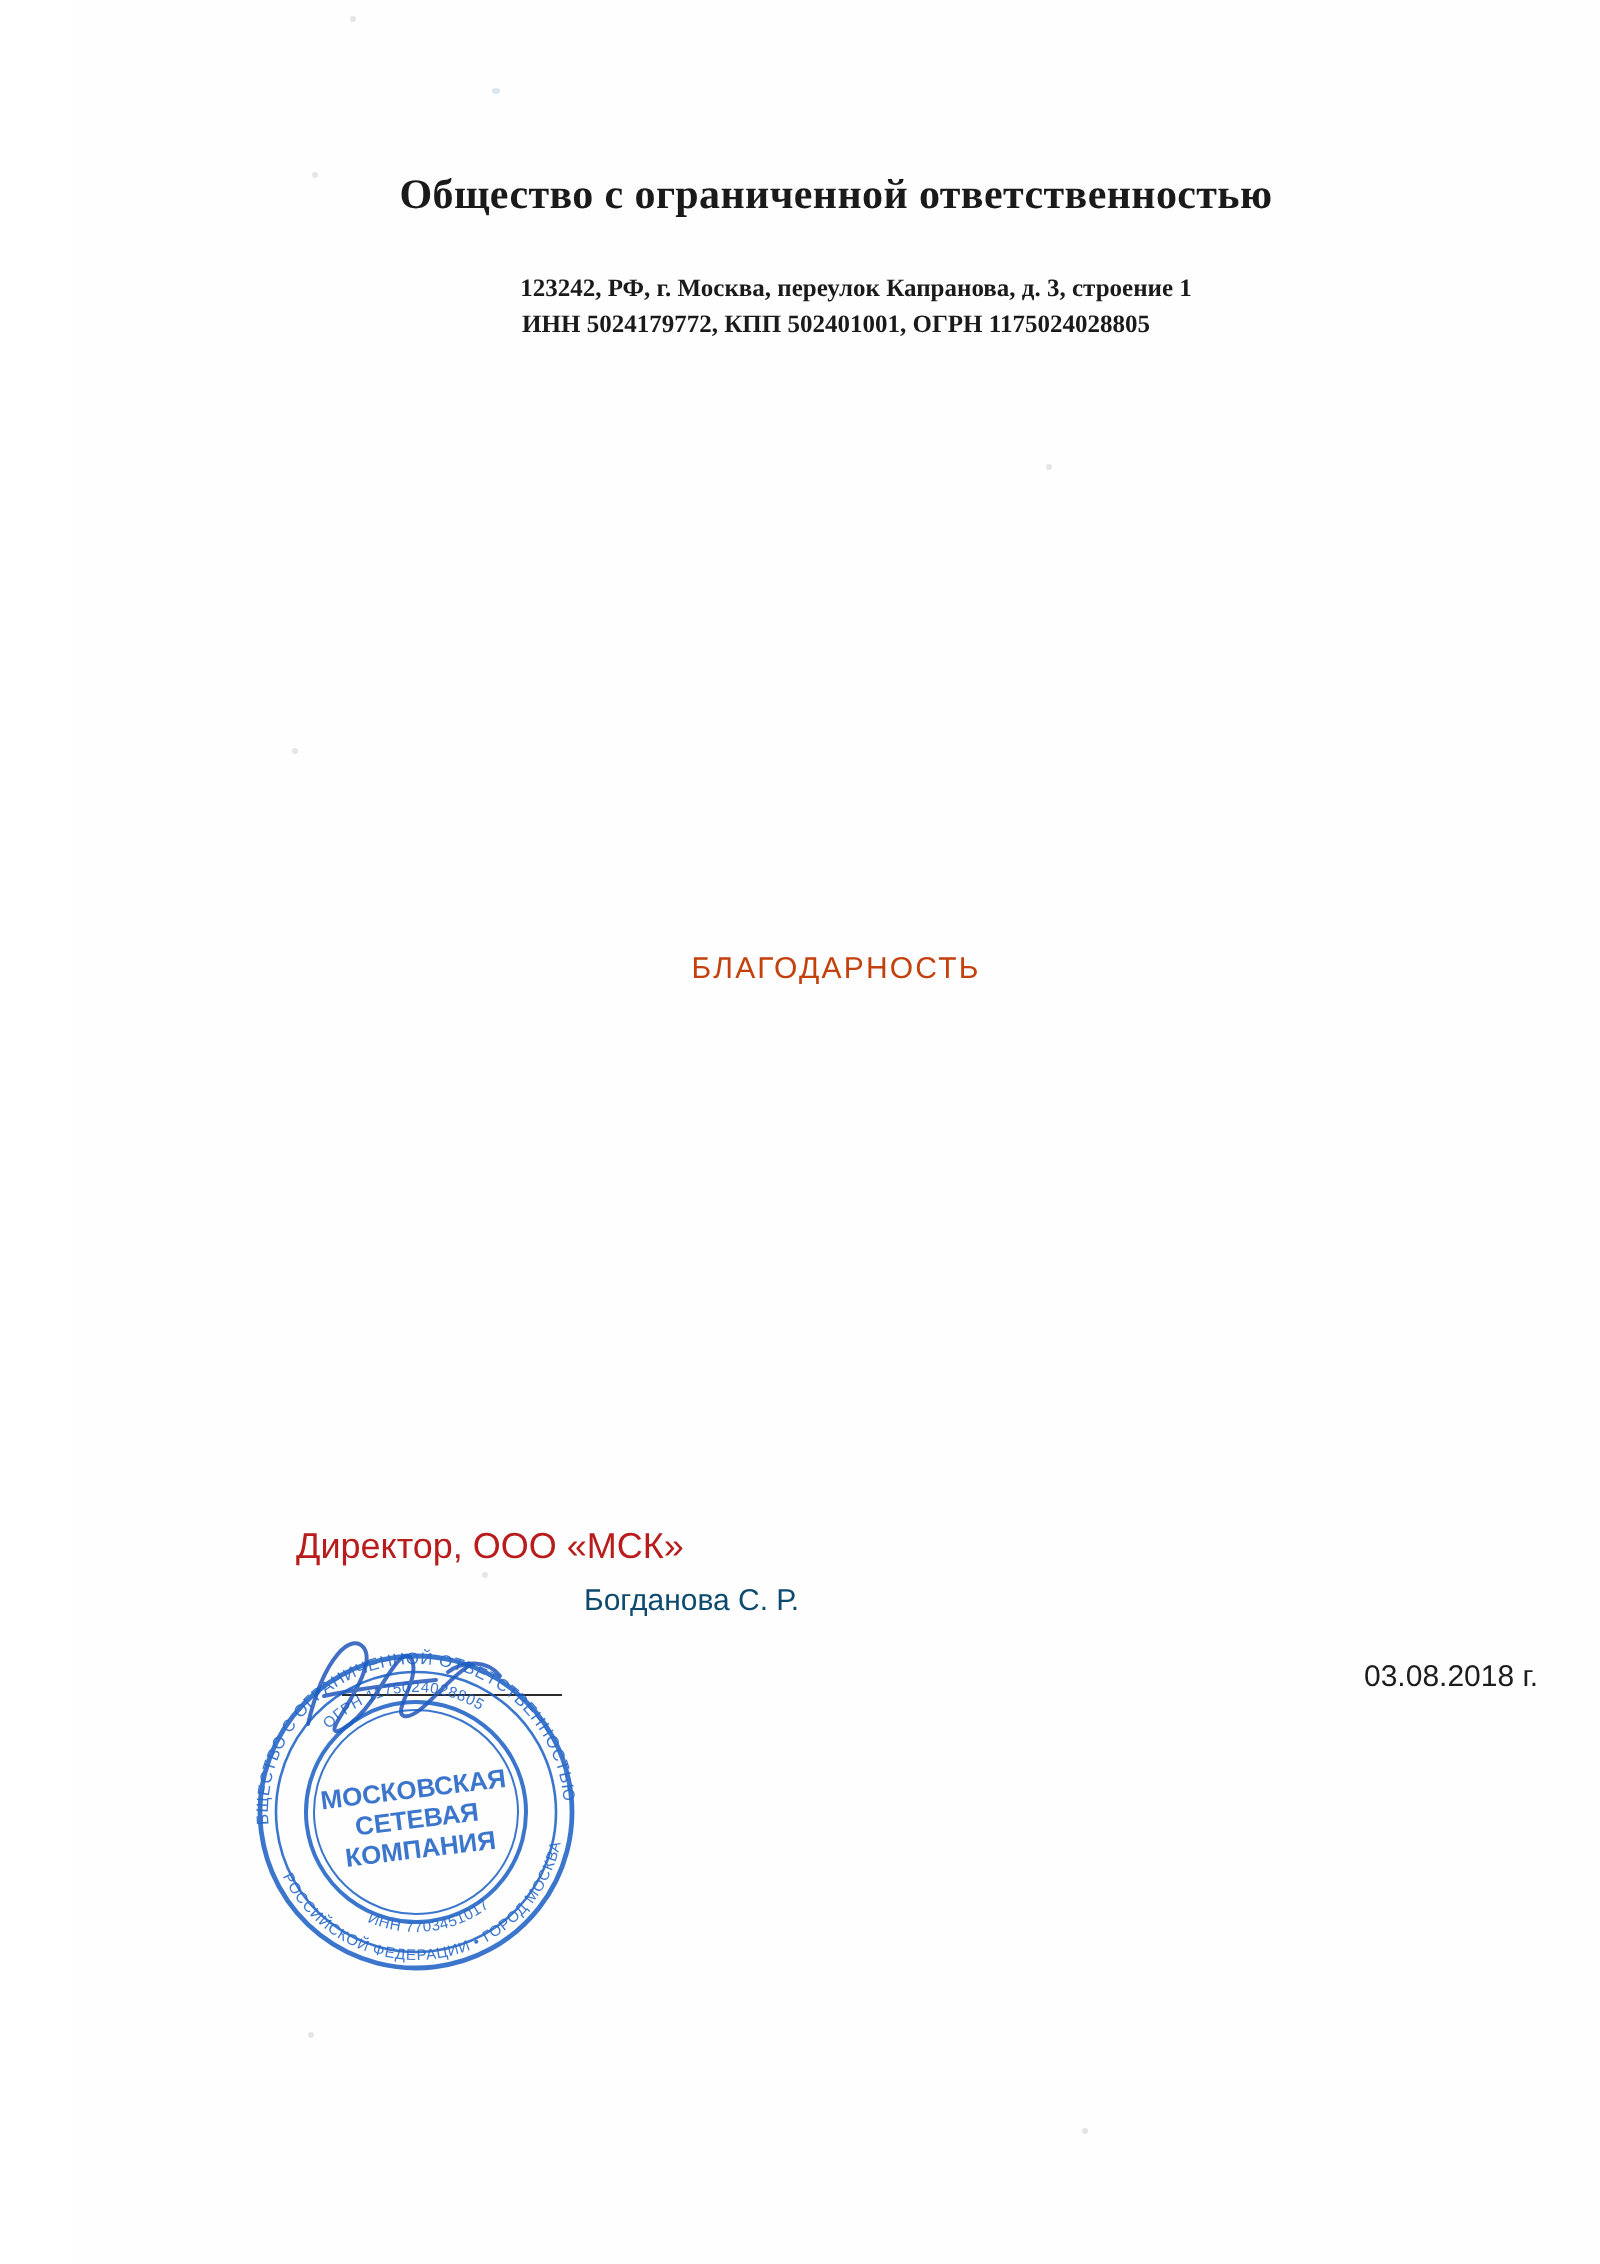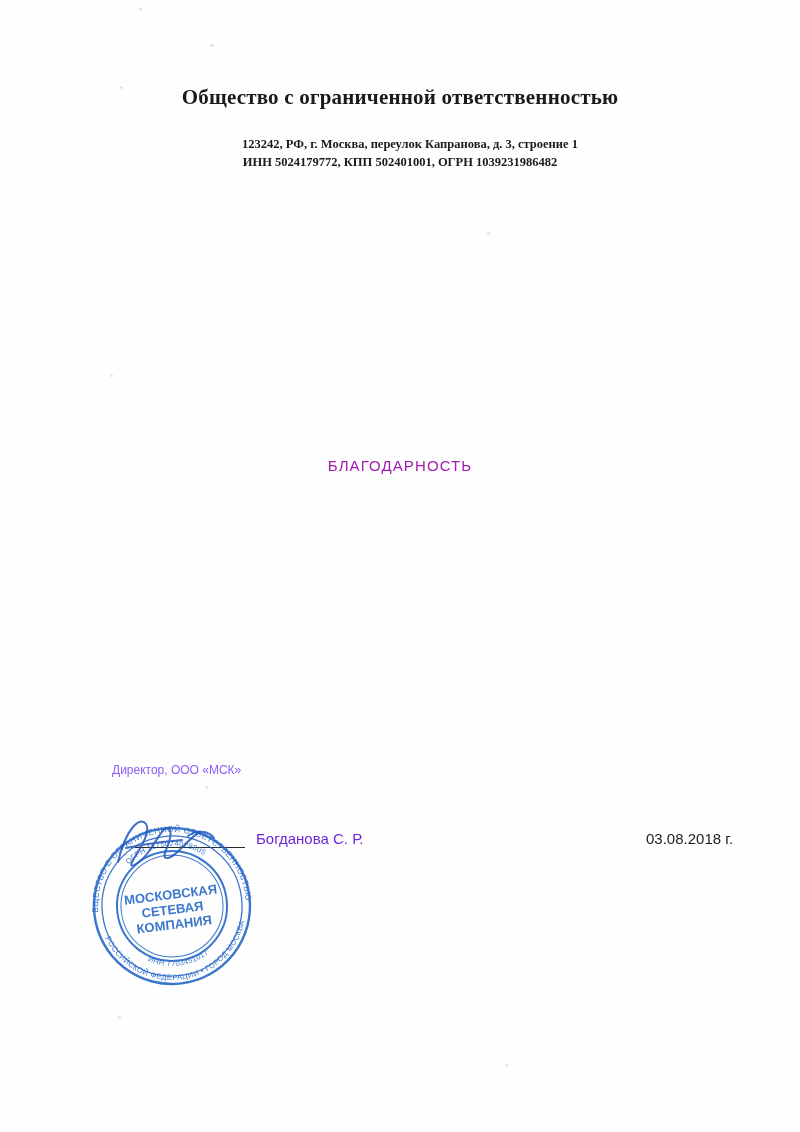--- a/index.html
+++ b/index.html
@@ -13,20 +13,21 @@
     position: relative;
     font-family: "Liberation Sans", sans-serif;
     color: #1a1a1a;
     overflow: hidden;
   }
 
   .page {
     position: absolute;
     inset: 0;
     background: #fefefe;
+    margin-left: 36px;
   }
 
   
   .speckle {
     position: absolute;
     background: #cfcfcf;
     border-radius: 50%;
     opacity: .55;
   }
 
@@ -58,27 +59,27 @@
     padding-left: 20px;
   }
   .letterhead .reqs {
     font-size: 12.5px;
     font-weight: bold;
     line-height: 1.45;
   }
 
   .doc-title {
     position: absolute;
-    top: 457px;
+    top: 476px;
     left: 0;
     right: 0;
     text-align: center;
     font-size: 15px;
     letter-spacing: 1.1px;
-    color: #a21caf;
+    color: #c2410c;
   }
 
   .body-text {
     position: absolute;
     top: 528px;
     left: 112px;
     width: 578px;
     font-size: 15px;
     line-height: 1.55;
     text-align: justify;
@@ -87,39 +88,39 @@
   .body-text p {
     margin: 0 0 14px 0;
     text-indent: 52px;
   }
   .body-text p:last-child { margin-bottom: 0; }
 
   .signer-role {
     position: absolute;
     top: 763px;
     left: 112px;
-    font-size: 12px;
-    color: #8b5cf6;
+    font-size: 18px;
+    color: #b91c1c;
   }
 
   .sig-line {
     position: absolute;
     top: 847px;
     left: 135px;
     width: 110px;
     height: 1px;
     background: #2b2b2b;
   }
 
   .signer-name {
     position: absolute;
-    top: 830px;
+    top: 792px;
     left: 256px;
     font-size: 15px;
-    color: #6d28d9;
+    color: #0c4a6e;
   }
 
   .doc-date {
     position: absolute;
     top: 830px;
     left: 646px;
     font-size: 15px;
     color: #1d1d1d;
   }
 
@@ -155,21 +156,21 @@
   <div class="speckle" style="top:86px;left:120px;width:3px;height:3px;"></div>
   <div class="speckle" style="top:232px;left:487px;width:3px;height:3px;"></div>
   <div class="speckle" style="top:374px;left:110px;width:3px;height:3px;"></div>
   <div class="speckle" style="top:786px;left:205px;width:3px;height:3px;"></div>
   <div class="speckle" style="top:1016px;left:118px;width:3px;height:3px;"></div>
   <div class="speckle" style="top:1064px;left:505px;width:3px;height:3px;"></div>
 
   <div class="letterhead">
     <div class="org-line1">Общество с ограниченной ответственностью</div>
     <div class="addr">123242, РФ, г. Москва, переулок Капранова, д. 3, строение 1</div>
-    <div class="reqs">ИНН 5024179772, КПП 502401001, ОГРН 1039231986482</div>
+    <div class="reqs">ИНН 5024179772, КПП 502401001, ОГРН 1175024028805</div>
   </div>
 
   <div class="doc-title">БЛАГОДАРНОСТЬ</div>
 
   <div class="body-text">
   </div>
 
   <div class="signer-role">Директор, ООО «МСК»</div>
   <div class="sig-line"></div>
   <div class="signer-name">Богданова С. Р.</div>

